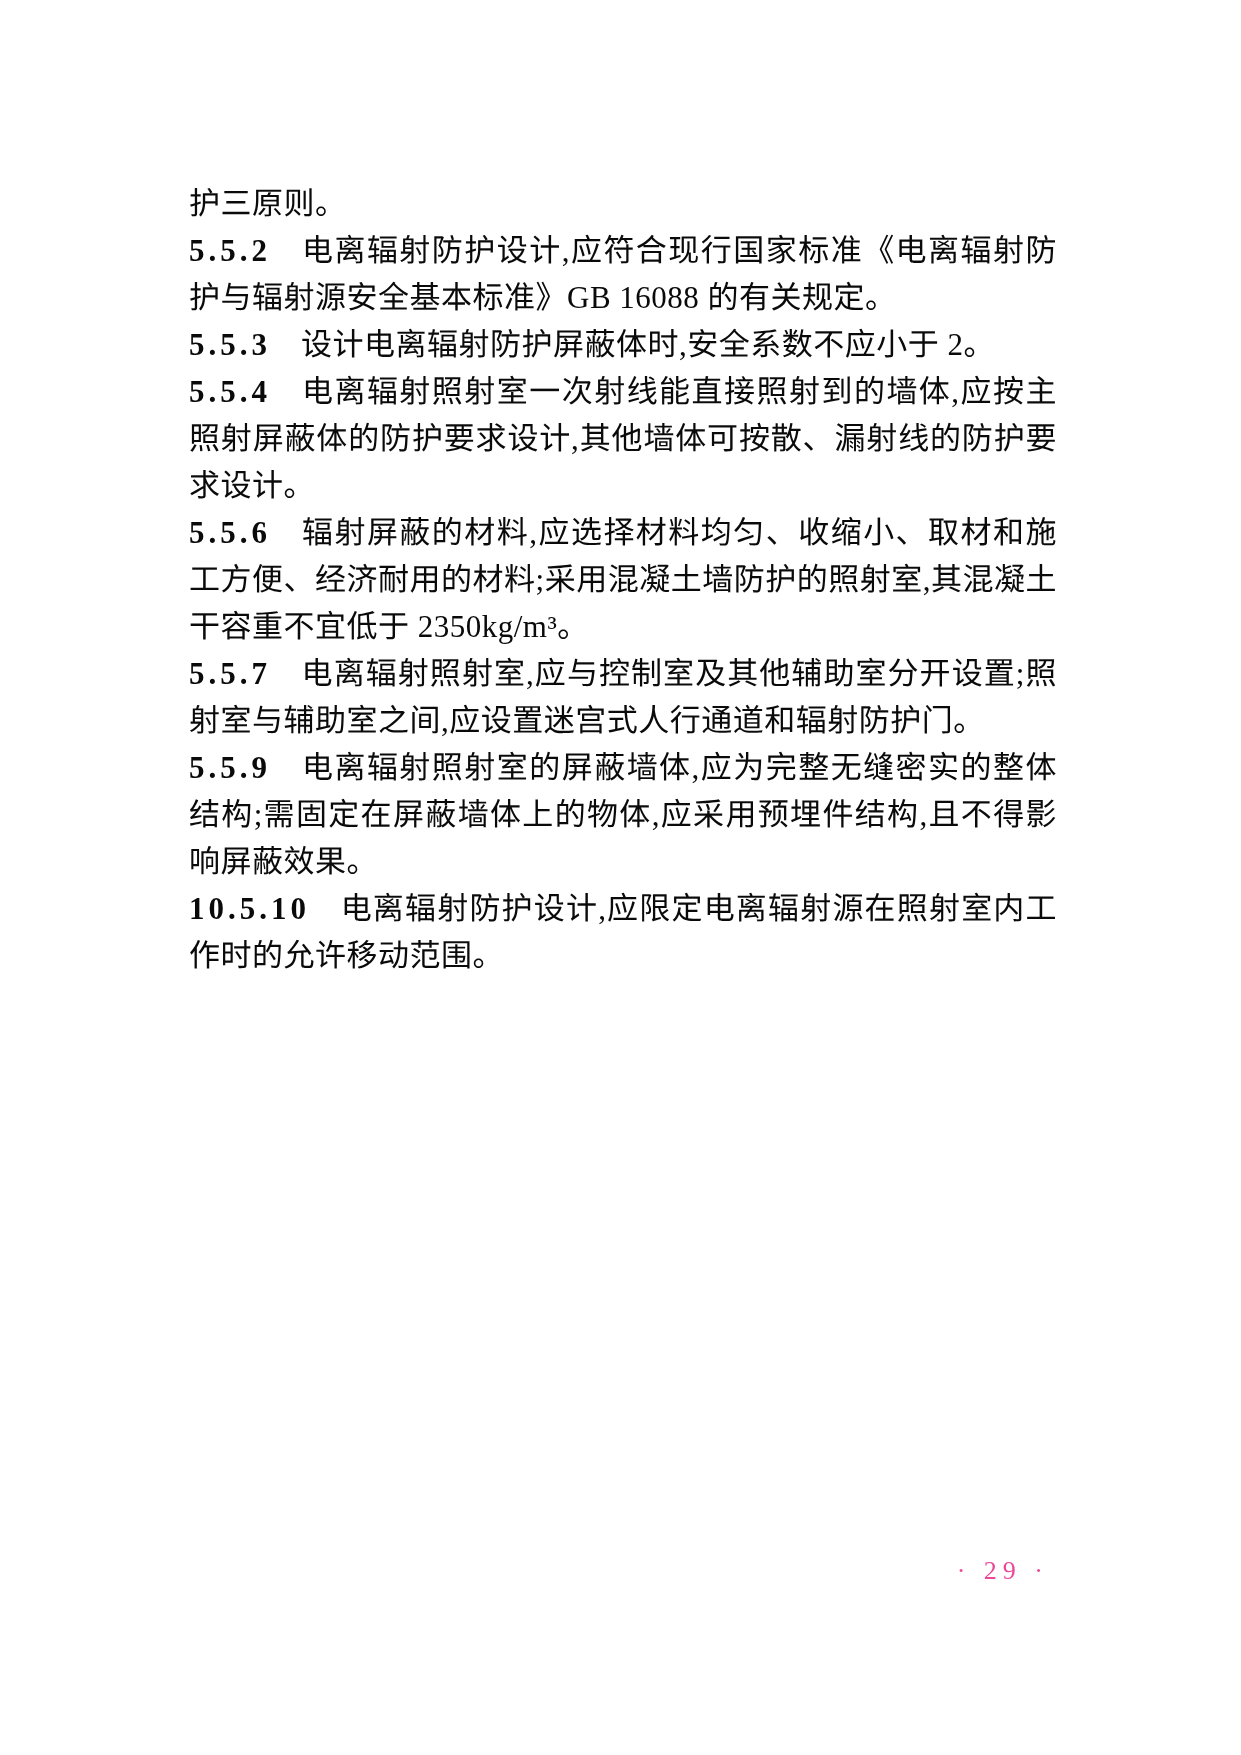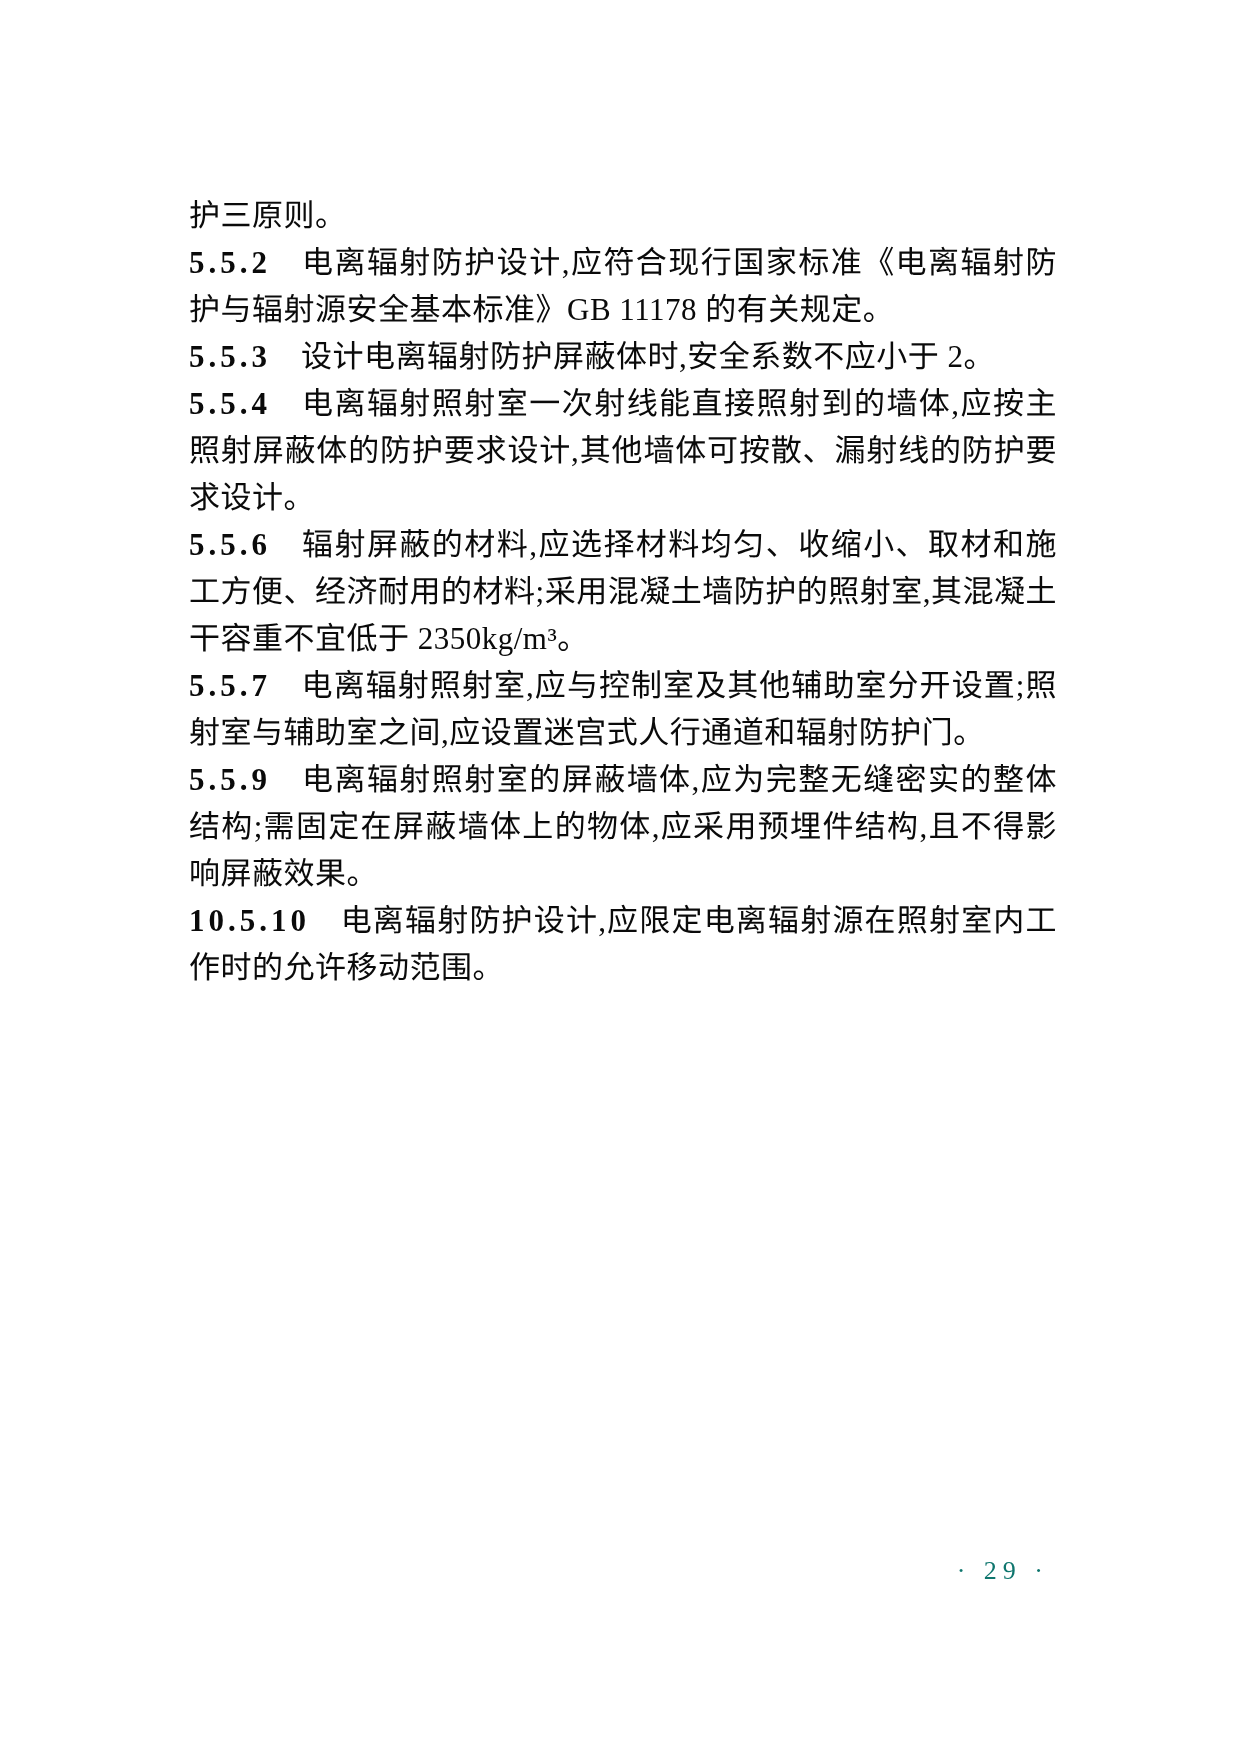--- a/index.html
+++ b/index.html
@@ -12,21 +12,21 @@
     width: 1241px;
     height: 1755px;
     background: #ffffff;
     overflow: hidden;
     font-family: "Liberation Serif", "DejaVu Serif", serif;
     color: #0a0a0a;
   }
   .doc-body {
     position: absolute;
     left: 189px;
-    top: 192px;
+    top: 180px;
     width: 868px;
   }
   p.clause {
     margin: 0;
     padding: 0;
     font-size: 31px;
     line-height: 47px;
     letter-spacing: 0.5px;
     text-align: justify;
     text-justify: inter-ideograph;
@@ -43,32 +43,32 @@
     
   }
   .page-footer {
     position: absolute;
     left: 189px;
     top: 1556px;
     width: 860px;
     text-align: right;
     font-size: 26px;
     letter-spacing: 6px;
-    color: #0f766e;
+    color: #ec4899;
   }
 </style>
 </head>
 <body>
 
 <div class="page">
 
   <div class="doc-body">
 
   <p class="clause"><span class="clause-text">护三原则。</span></p>
-      <p class="clause"><span class="clause-num">5.5.2</span><span class="clause-text">电离辐射防护设计,应符合现行国家标准《电离辐射防护与辐射源安全基本标准》GB 11178 的有关规定。</span></p>
+      <p class="clause"><span class="clause-num">5.5.2</span><span class="clause-text">电离辐射防护设计,应符合现行国家标准《电离辐射防护与辐射源安全基本标准》GB 16088 的有关规定。</span></p>
       <p class="clause"><span class="clause-num">5.5.3</span><span class="clause-text">设计电离辐射防护屏蔽体时,安全系数不应小于 2。</span></p>
       <p class="clause"><span class="clause-num">5.5.4</span><span class="clause-text">电离辐射照射室一次射线能直接照射到的墙体,应按主照射屏蔽体的防护要求设计,其他墙体可按散、漏射线的防护要求设计。</span></p>
       <p class="clause"><span class="clause-num">5.5.6</span><span class="clause-text">辐射屏蔽的材料,应选择材料均匀、收缩小、取材和施工方便、经济耐用的材料;采用混凝土墙防护的照射室,其混凝土干容重不宜低于 2350kg/m³。</span></p>
       <p class="clause"><span class="clause-num">5.5.7</span><span class="clause-text">电离辐射照射室,应与控制室及其他辅助室分开设置;照射室与辅助室之间,应设置迷宫式人行通道和辐射防护门。</span></p>
       <p class="clause"><span class="clause-num">5.5.9</span><span class="clause-text">电离辐射照射室的屏蔽墙体,应为完整无缝密实的整体结构;需固定在屏蔽墙体上的物体,应采用预埋件结构,且不得影响屏蔽效果。</span></p>
       <p class="clause"><span class="clause-num">10.5.10</span><span class="clause-text">电离辐射防护设计,应限定电离辐射源在照射室内工作时的允许移动范围。</span></p>
     </div>
 
   <div class="page-footer">· 29 ·</div>
 

